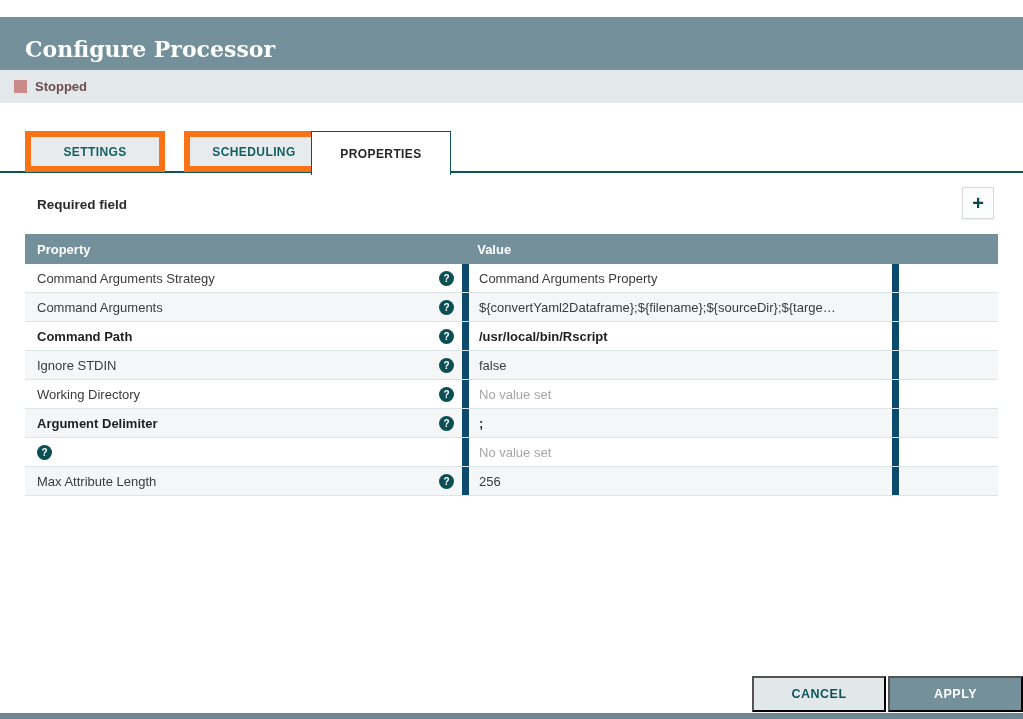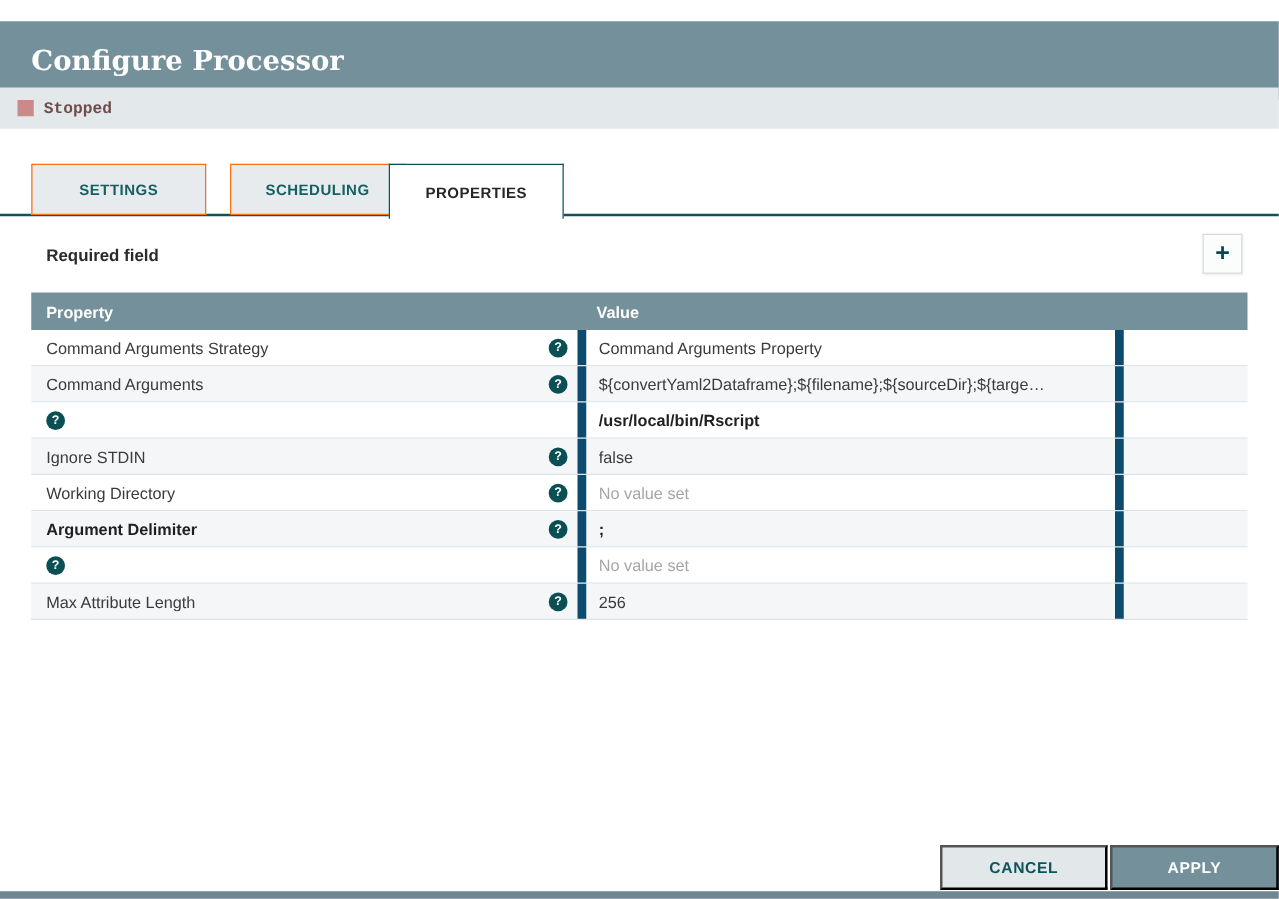--- a/index.html
+++ b/index.html
@@ -9,27 +9,27 @@
 
   
   .dlg-header { position:absolute; top:17px; left:0; width:1023px; height:63px;
                 background:#74909a; display:flex; align-items:center; padding-left:25px; }
   .dlg-title { font-family:"DejaVu Serif", serif; font-weight:bold; font-size:22px; color:#ffffff; }
 
   
   .status-bar { position:absolute; top:70px; left:0; width:1023px; height:33px;
                 background:#e3e8eb; display:flex; align-items:center; padding-left:14px; }
   .status-square { width:13px; height:13px; background:#cb8a8a; margin-right:8px; }
-  .status-label { font-size:13px; font-weight:bold; color:#6f4d4d;font-family:Liberation Mono, monospace; }
+  .status-label { font-size:13px; font-weight:bold; color:#6f4d4d; }
 
   
   .tabs-underline { position:absolute; top:171px; left:0; width:1023px; height:2px; background:#0d545a; }
   .tab { position:absolute; top:131px; height:41px; width:140px;
          display:flex; align-items:center; justify-content:center;
-         background:#e7ebee; border:1px solid #f97316;
+         background:#e7ebee; border:6px solid #f97316;
          font-size:12px; font-weight:bold; letter-spacing:0.4px; color:#156063; cursor:pointer; }
   .tab.t0 { left:25px; } .tab.t1 { left:184px; } .tab.t2 { left:311px; } .tab.t3 { left:454px; }
   .tab.active { background:#ffffff; border:1px solid #0d545a; border-bottom:none;
                 height:44px; color:#262626; z-index:3; }
 
   
   .required-label { position:absolute; top:197px; left:37px; font-size:13.5px; font-weight:bold; color:#2b2b2b; }
   .add-btn { position:absolute; top:187px; left:962px; width:32px; height:32px;
              background:#fbfcfc; border:1px solid #d9d9d9; box-shadow:0 1px 2px rgba(0,0,0,0.08);
              display:flex; align-items:center; justify-content:center;
@@ -105,20 +105,21 @@
       <div class="cell prop">
         <span class="prop-text">Command Arguments</span>
         <span class="help">?</span>
       </div>
       <div class="cell val">${convertYaml2Dataframe};${filename};${sourceDir};${targe…</div>
       <div class="cell extra"></div>
     </div>
 
     <div class="trow body-row required">
       <div class="cell prop">
+        <span class="prop-text">Command Path</span>
         <span class="help">?</span>
       </div>
       <div class="cell val">/usr/local/bin/Rscript</div>
       <div class="cell extra"></div>
     </div>
 
     <div class="trow body-row alt">
       <div class="cell prop">
         <span class="prop-text">Ignore STDIN</span>
         <span class="help">?</span>

